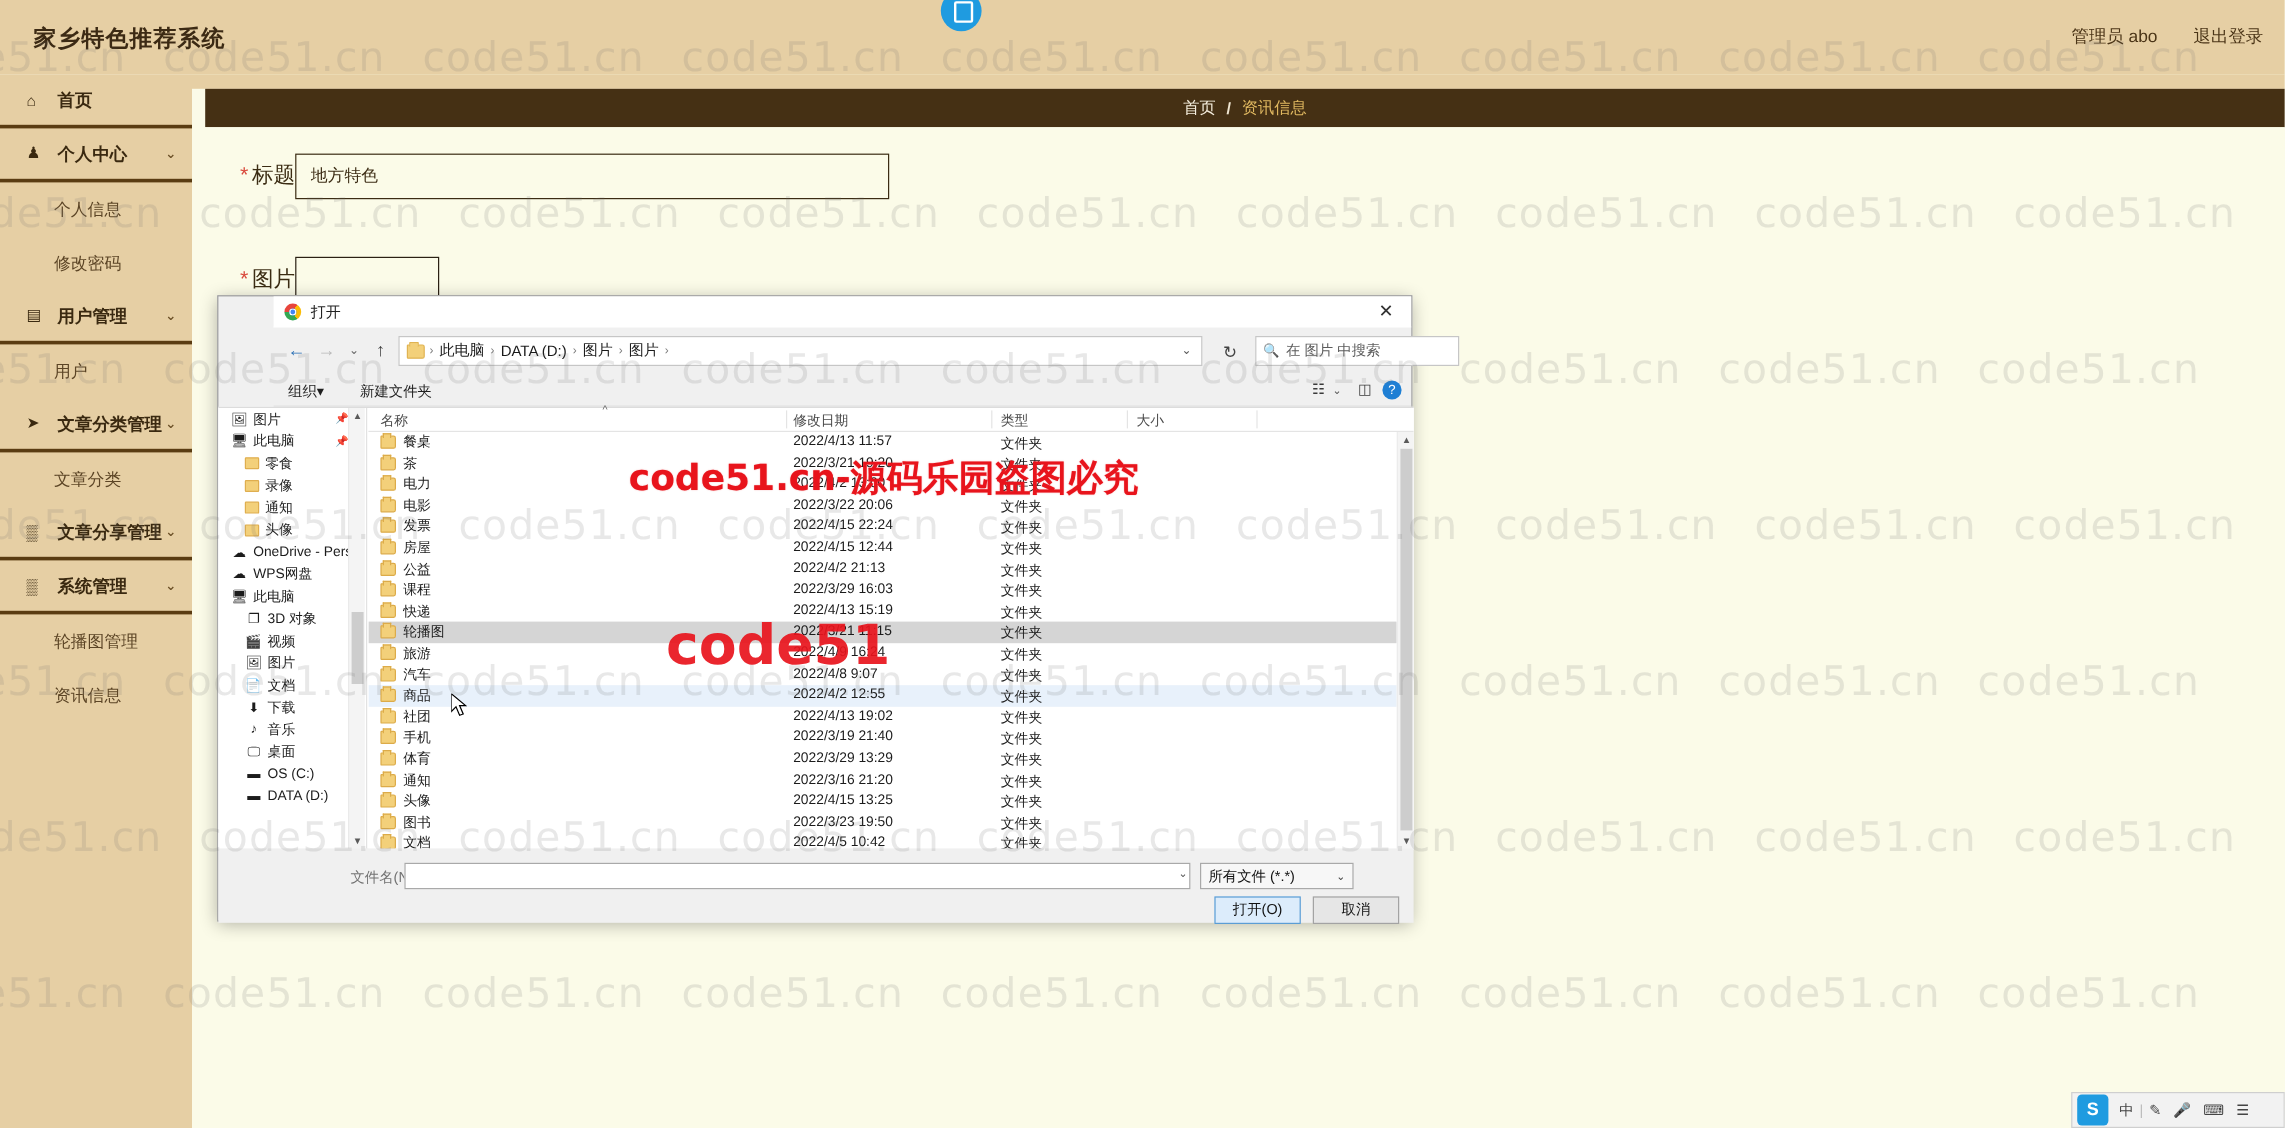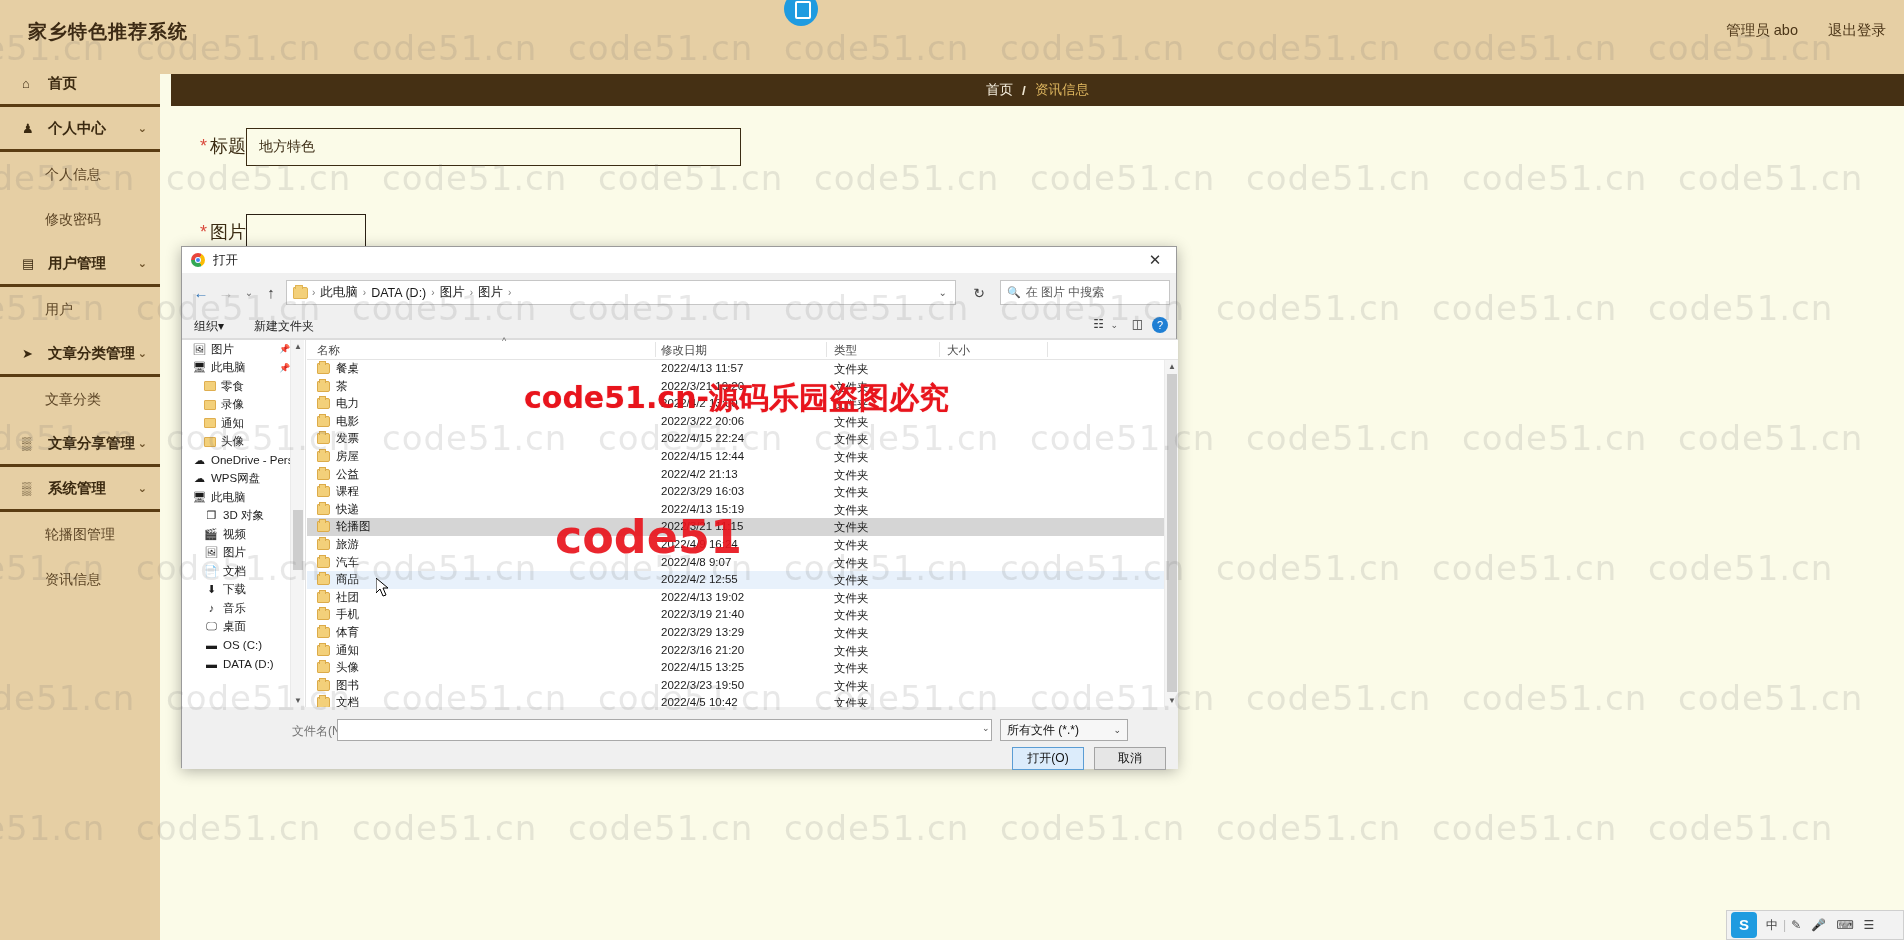--- a/index.html
+++ b/index.html
@@ -84,20 +84,21 @@
     position:absolute; left:50%; top:50%; transform:translate(-50%,-50%);
     font-size:30px; color:#2a2013; font-weight:300; line-height:1;
   }
 
   
   .dlg {
     position:absolute; left:181px; top:246px; width:996px; height:522px;
     background:#f0f0f0; border:1px solid #9a9a9a; z-index:40;
     box-shadow:0 3px 14px rgba(0,0,0,.30);
     font-family:"Liberation Sans","DejaVu Sans",sans-serif;
+    padding-left:46px;
   }
   .dlg-title {
     height:26px; background:#ffffff; position:relative; border-bottom:1px solid #fff;
   }
   .dlg-chrome {
     position:absolute; left:9px; top:6px; width:14px; height:14px; border-radius:50%;
     background:
       conic-gradient(from -90deg, #e8453c 0deg 120deg, #fbbc05 120deg 240deg, #34a853 240deg 360deg);
   }
   .dlg-chrome::after {

